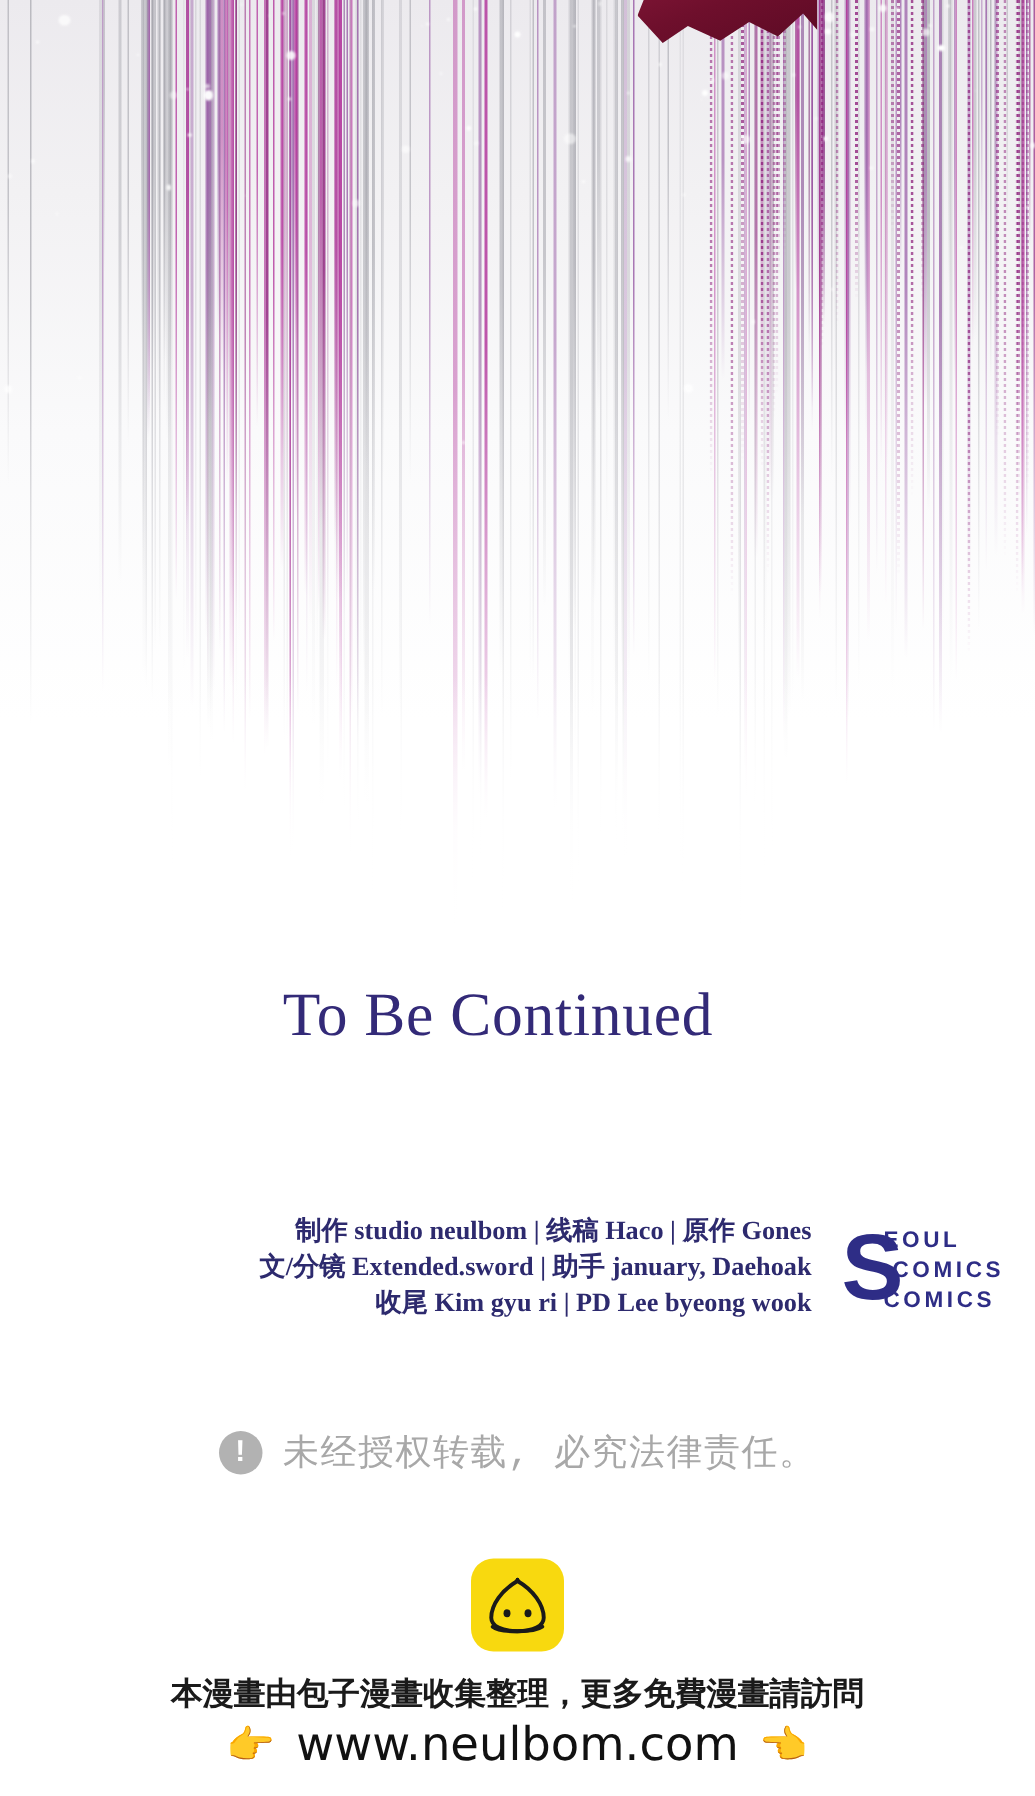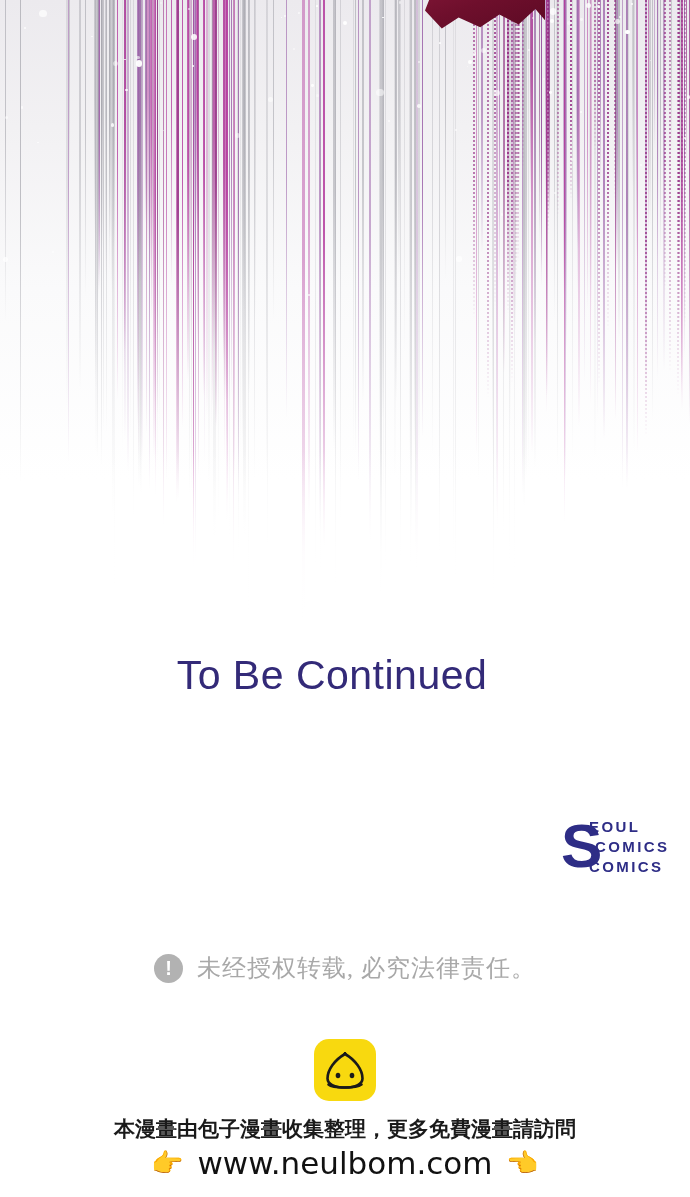--- a/index.html
+++ b/index.html
@@ -66,21 +66,21 @@
 
   
   #tbc {
     position: absolute;
     left: 0;
     top: 652px;
     width: 690px;
     text-align: center;
     padding-right: 26px;
     box-sizing: border-box;
-    font-family: Liberation Sans, sans-serif;
+    font-family: Liberation Serif, serif;
     font-size: 41px;
     letter-spacing: 0.5px;
     color: #332a78;
     white-space: nowrap;
   }
 
   
   #credits-block {
     position: absolute;
     left: 0;
@@ -158,21 +158,21 @@
   }
   #notice-icon .bang {
     color: #ffffff;
     font-family: "Liberation Sans", sans-serif;
     font-weight: 700;
     font-size: 20px;
     line-height: 20px;
     margin-top: -1px;
   }
   #notice-text {
-    font-family: Liberation Serif, serif;
+    font-family: Liberation Mono, monospace;
     font-size: 24px;
     color: #a8a8a8;
     letter-spacing: 1px;
     white-space: nowrap;
   }
 
   
   #brand {
     position: absolute;
     left: 0;
@@ -598,20 +598,25 @@
       <div class="spark" style="left: 284.2px; top: 14.6px; width: 2px; height: 2px; opacity: 0.81;"></div>
       <div class="spark" style="left: 481px; top: 48px; width: 5.4px; height: 5.4px; opacity: 0.53;"></div>
     </div>
   <div id="cloth"></div>
   <div id="artwork-fade"></div>
 </div>
 
 <div id="tbc">To Be Continued</div>
 
 <div id="credits-block">
+  <div id="credits">
+    <span class="cline">制作 studio neulbom | 线稿 Haco | 原作 Gones</span>
+    <span class="cline">文/分镜 Extended.sword | 助手 january, Daehoak</span>
+    <span class="cline">收尾 Kim gyu ri | PD Lee byeong wook</span>
+  </div>
 
   <div id="publisher-logo">
     <div class="big-s">S</div>
     <div class="words">
       <span class="w1">EOUL</span>
       <span class="w2">COMICS</span>
       <span class="w3">COMICS</span>
     </div>
   </div>
 </div>

